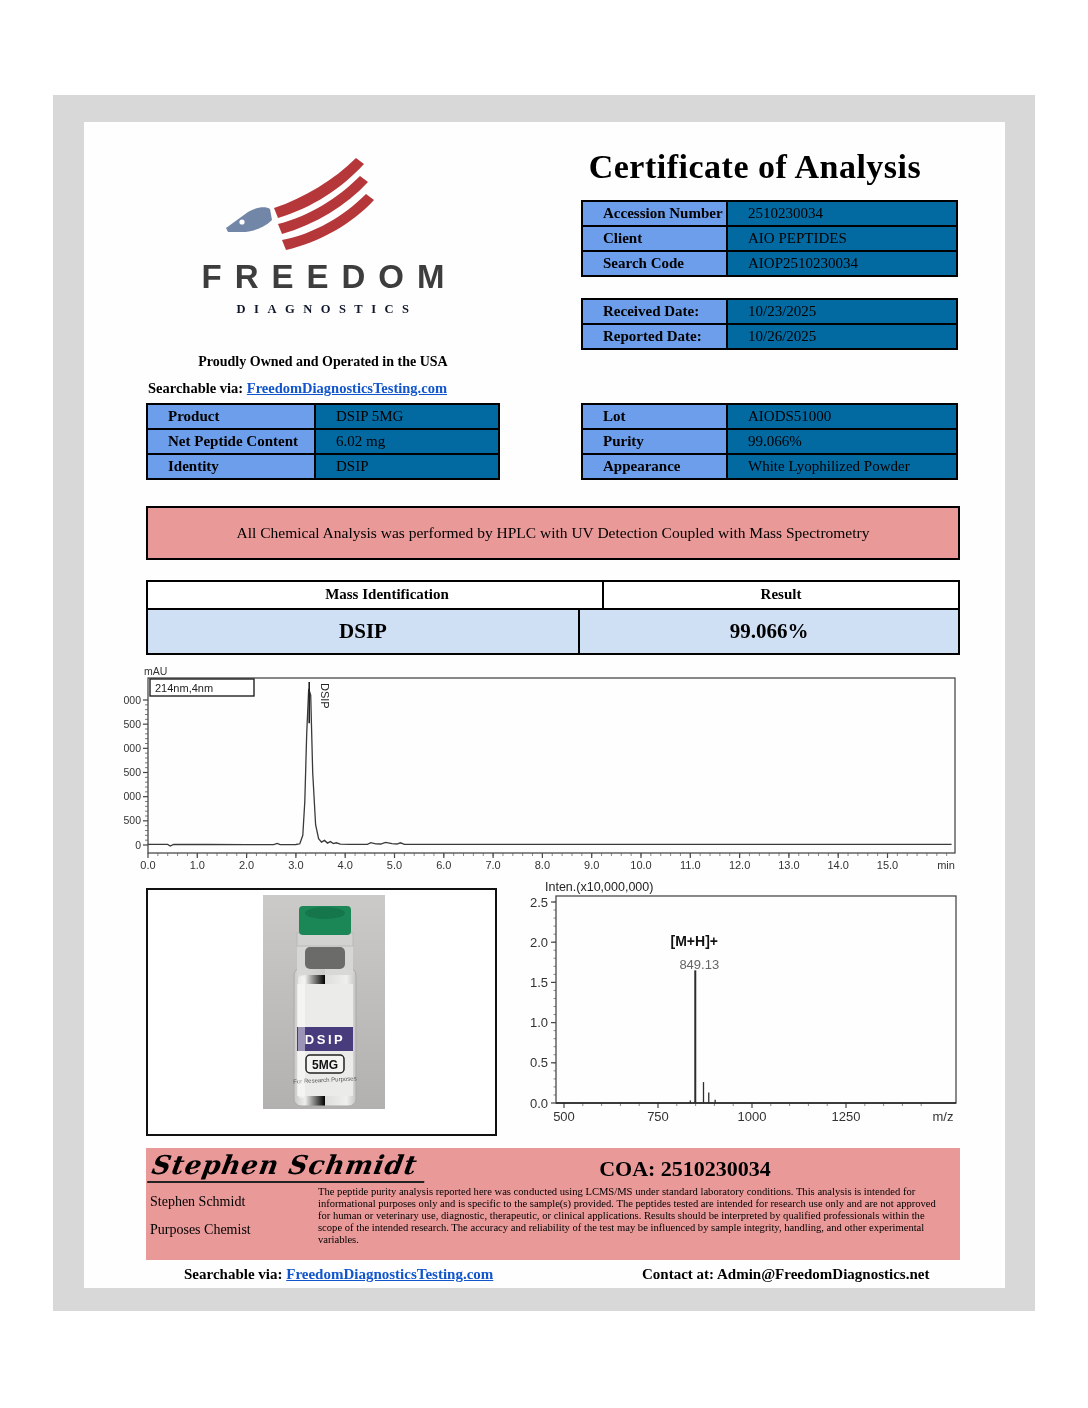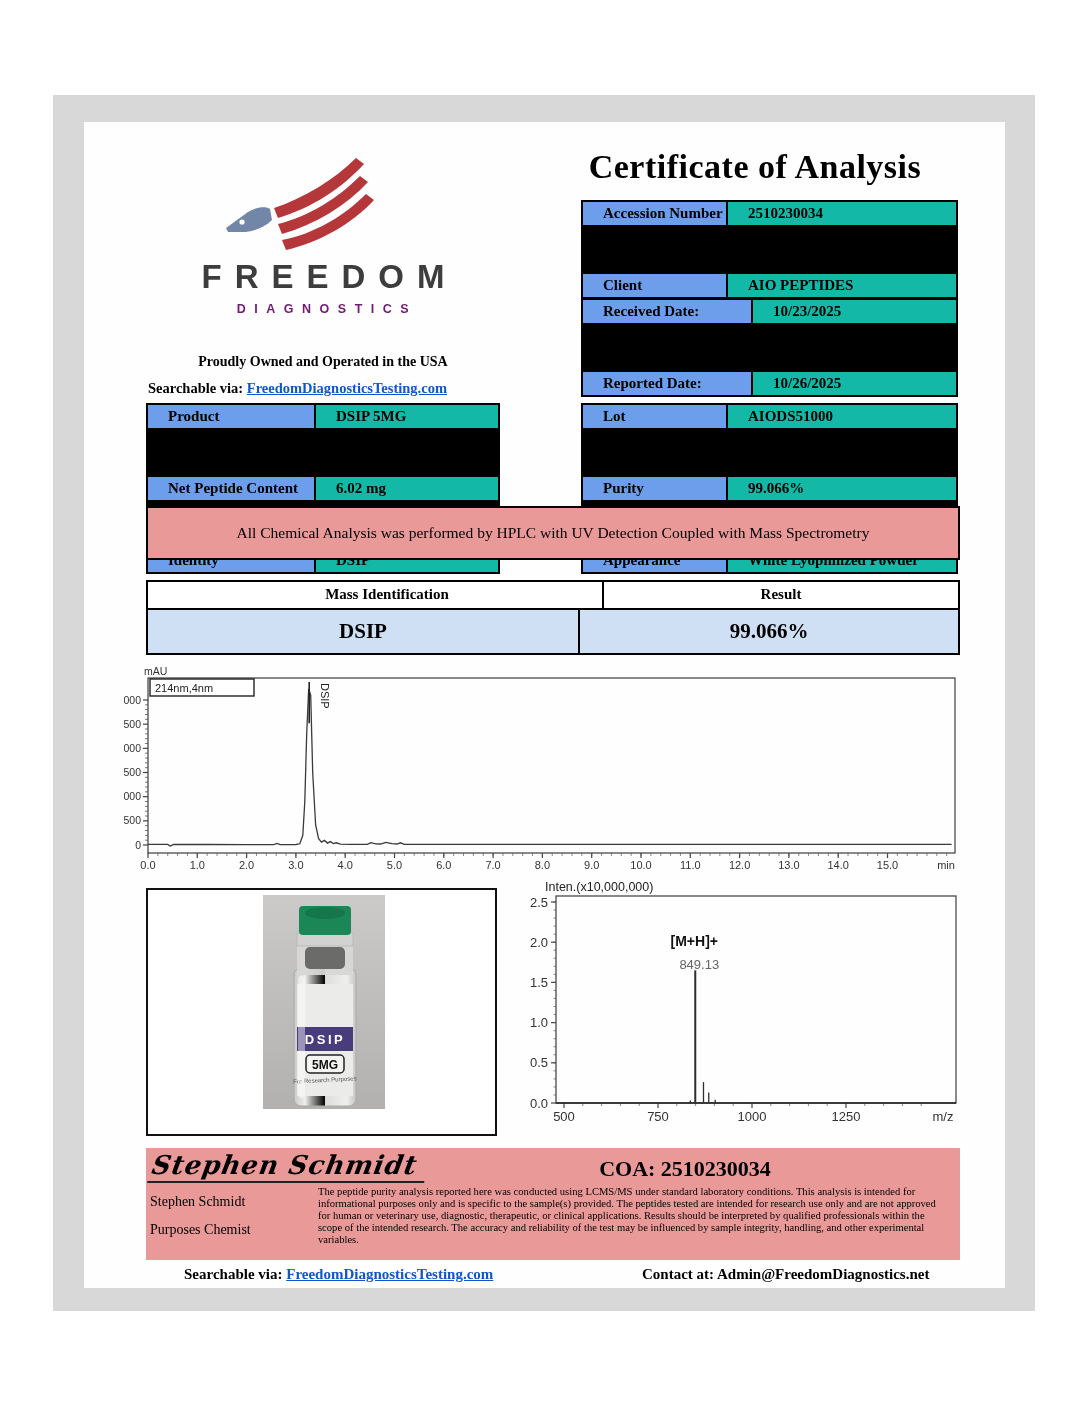--- a/index.html
+++ b/index.html
@@ -5,38 +5,38 @@
   html,body{margin:0;padding:0;width:1088px;height:1408px;background:#ffffff;overflow:hidden;
             font-family:"Liberation Serif", serif;color:#000;}
   .mat{position:absolute;left:53px;top:95px;width:982px;height:1216px;background:#d8d8d8;}
   .page{position:absolute;left:84px;top:122px;width:921px;height:1166px;background:#fefefe;}
   .abs{position:absolute;}
 
   
   .doc-title{left:436px;top:26px;width:470px;text-align:center;font-size:34px;font-weight:bold;letter-spacing:.5px;}
   .logo-word{left:54px;top:136px;width:370px;text-align:center;font-family:"Liberation Sans",sans-serif;
              font-weight:bold;font-size:33px;letter-spacing:13px;color:#3d3d3d;text-indent:13px;}
-  .logo-sub{left:54px;top:180px;width:370px;text-align:center;font-family:Liberation Sans, sans-serif;
-            font-weight:bold;font-size:12.5px;letter-spacing:8.5px;color:#701a75;text-indent:8px;}
+  .logo-sub{left:54px;top:180px;width:370px;text-align:center;font-family:Liberation Serif, serif;
+            font-weight:bold;font-size:12.5px;letter-spacing:8.5px;color:#0f172a;text-indent:8px;}
   .tagline{left:64px;top:232px;width:350px;text-align:center;font-weight:bold;font-size:14px;}
   .search-line{left:64px;top:258px;font-weight:bold;font-size:14.5px;}
   .link{color:#1155cc;text-decoration:underline;cursor:pointer;}
 
   
   .info-table{border:2px solid #000;background:#000;}
   .info-row{display:flex;}
-  .info-row + .info-row{border-top:2px solid #000;margin-top:47px;}
+  .info-row + .info-row{border-top:2px solid #000;}
   .cell{box-sizing:border-box;padding:1px 6px 0 20px;height:23px;font-size:15px;line-height:21px;
         white-space:nowrap;overflow:hidden;}
   .cell.lab{background:#6d9eeb;font-weight:bold;border-right:2px solid #000;}
-  .cell.val{background:#14b8a6;flex:1;font-weight:bold;}
+  .cell.val{background:#0369a1;flex:1;}
   .t-accession{left:497px;top:78px;width:373px;}
   .t-accession .lab{width:145px;}
   .t-dates{left:497px;top:176px;width:373px;}
-  .t-dates .lab{width:170px;}
+  .t-dates .lab{width:145px;}
   .t-product{left:62px;top:281px;width:350px;}
   .t-product .lab{width:168px;}
   .t-lot{left:497px;top:281px;width:373px;}
   .t-lot .lab{width:145px;}
 
   .banner{left:62px;top:384px;width:810px;height:50px;background:#ea9999;border:2px solid #000;
           display:flex;align-items:center;justify-content:center;font-weight:normal;font-size:15.5px;text-align:center;}
 
   .mass-table{left:62px;top:458px;width:810px;border:2px solid #000;}
   .mass-head{display:flex;background:#fff;border-bottom:2px solid #000;padding-left:24px;}

